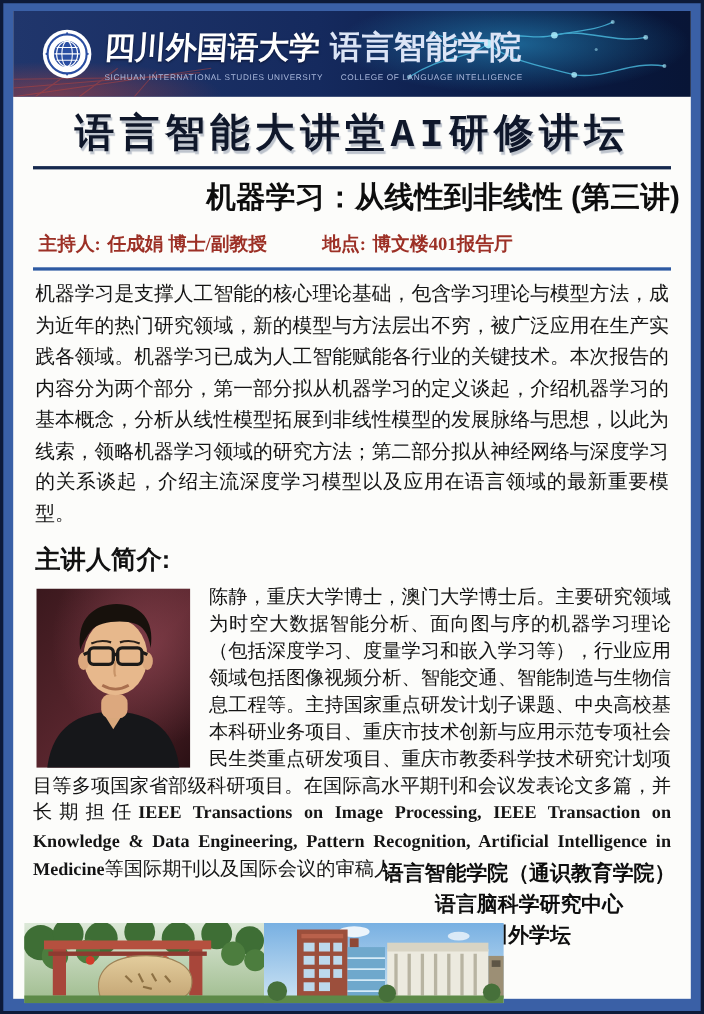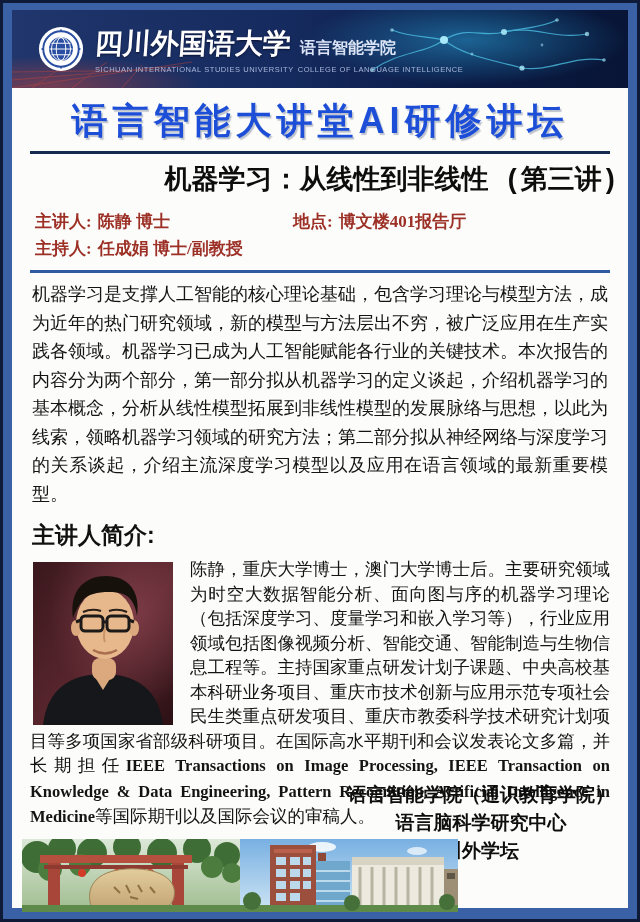--- a/index.html
+++ b/index.html
@@ -10,31 +10,31 @@
 
   
   .banner{position:relative;height:78px;overflow:hidden;display:flex;align-items:center;
     background:linear-gradient(90deg,#20366c 0%,#152a5e 45%,#0a1a44 75%,#081536 100%);}
   .banner svg.bg{position:absolute;top:0;left:0;width:100%;height:100%;}
   .logo{width:46px;height:46px;margin-left:26px;position:relative;z-index:2;flex:0 0 auto;}
   .banner-text{position:relative;z-index:2;margin-left:11px;}
   .cn-line{display:flex;align-items:baseline;gap:9px;white-space:nowrap;}
   .uni-cn{font-size:28px;font-weight:bold;color:#ffffff;font-family:"Liberation Serif",serif;
     text-shadow:0 1px 2px rgba(0,0,20,.6);transform:skewX(-4deg);}
-  .col-cn{font-size:16px;font-weight:bold;color:#dbe4f6;font-family:Liberation Sans, sans-serif;}
+  .col-cn{font-size:29px;font-weight:bold;color:#dbe4f6;font-family:Liberation Sans, sans-serif;}
   .en-line{margin-top:2px;font-family:"Liberation Sans",sans-serif;font-size:7.5px;
-    letter-spacing:.55px;color:#a9b8dc;display:flex;gap:4px;white-space:nowrap;text-align:center;}
+    letter-spacing:.55px;color:#a9b8dc;display:flex;gap:16px;white-space:nowrap;text-align:center;}
 
   
   .main-title{padding-top:9px;text-align:center;font-weight:bold;font-size:36px;
-    letter-spacing:5px;color:#1d4ed8;font-family:Liberation Sans, sans-serif;
+    letter-spacing:5px;color:#0f172a;font-family:Liberation Mono, monospace;
     text-shadow:1.5px 2px 1px rgba(25,45,85,.28);white-space:nowrap;}
   .title-rule{height:3px;background:#16294e;margin:5px 18px 0;}
   .subtitle{margin-top:7px;padding-right:10px;text-align:right;font-weight:bold;
-    font-size:27px;color:#0d0d0d;font-family:Liberation Mono, monospace;white-space:nowrap;}
+    font-size:27px;color:#0d0d0d;font-family:Liberation Sans, sans-serif;white-space:nowrap;}
 
   
   .info{display:flex;margin:11px 0 0 23px;color:#9c3026;font-weight:bold;
     font-size:17px;line-height:27px;}
   .info-col.left{width:258px;flex:0 0 auto;}
   .info-row{white-space:nowrap;}
   .info-row .lbl{margin-right:6px;}
   .blue-rule{height:3px;background:#2e5aa2;margin:8px 18px 0;}
 
   
@@ -134,23 +134,20 @@
         </div>
       </div>
     </div>
 
     <div class="main-title">语言智能大讲堂AI研修讲坛</div>
     <div class="title-rule"></div>
     <div class="subtitle">机器学习：从线性到非线性 (第三讲)</div>
 
     <div class="info">
       <div class="info-col left">
-        <div class="info-row">
-          <span class="lbl">主讲人:</span><span>陈静 博士</span>
-        </div>
         <div class="info-row">
           <span class="lbl">主持人:</span><span>任成娟 博士/副教授</span>
         </div>
       </div>
       <div class="info-col right">
         <div class="info-row">
           <span class="lbl">地点:</span><span>博文楼401报告厅</span>
         </div>
       </div>
     </div>

